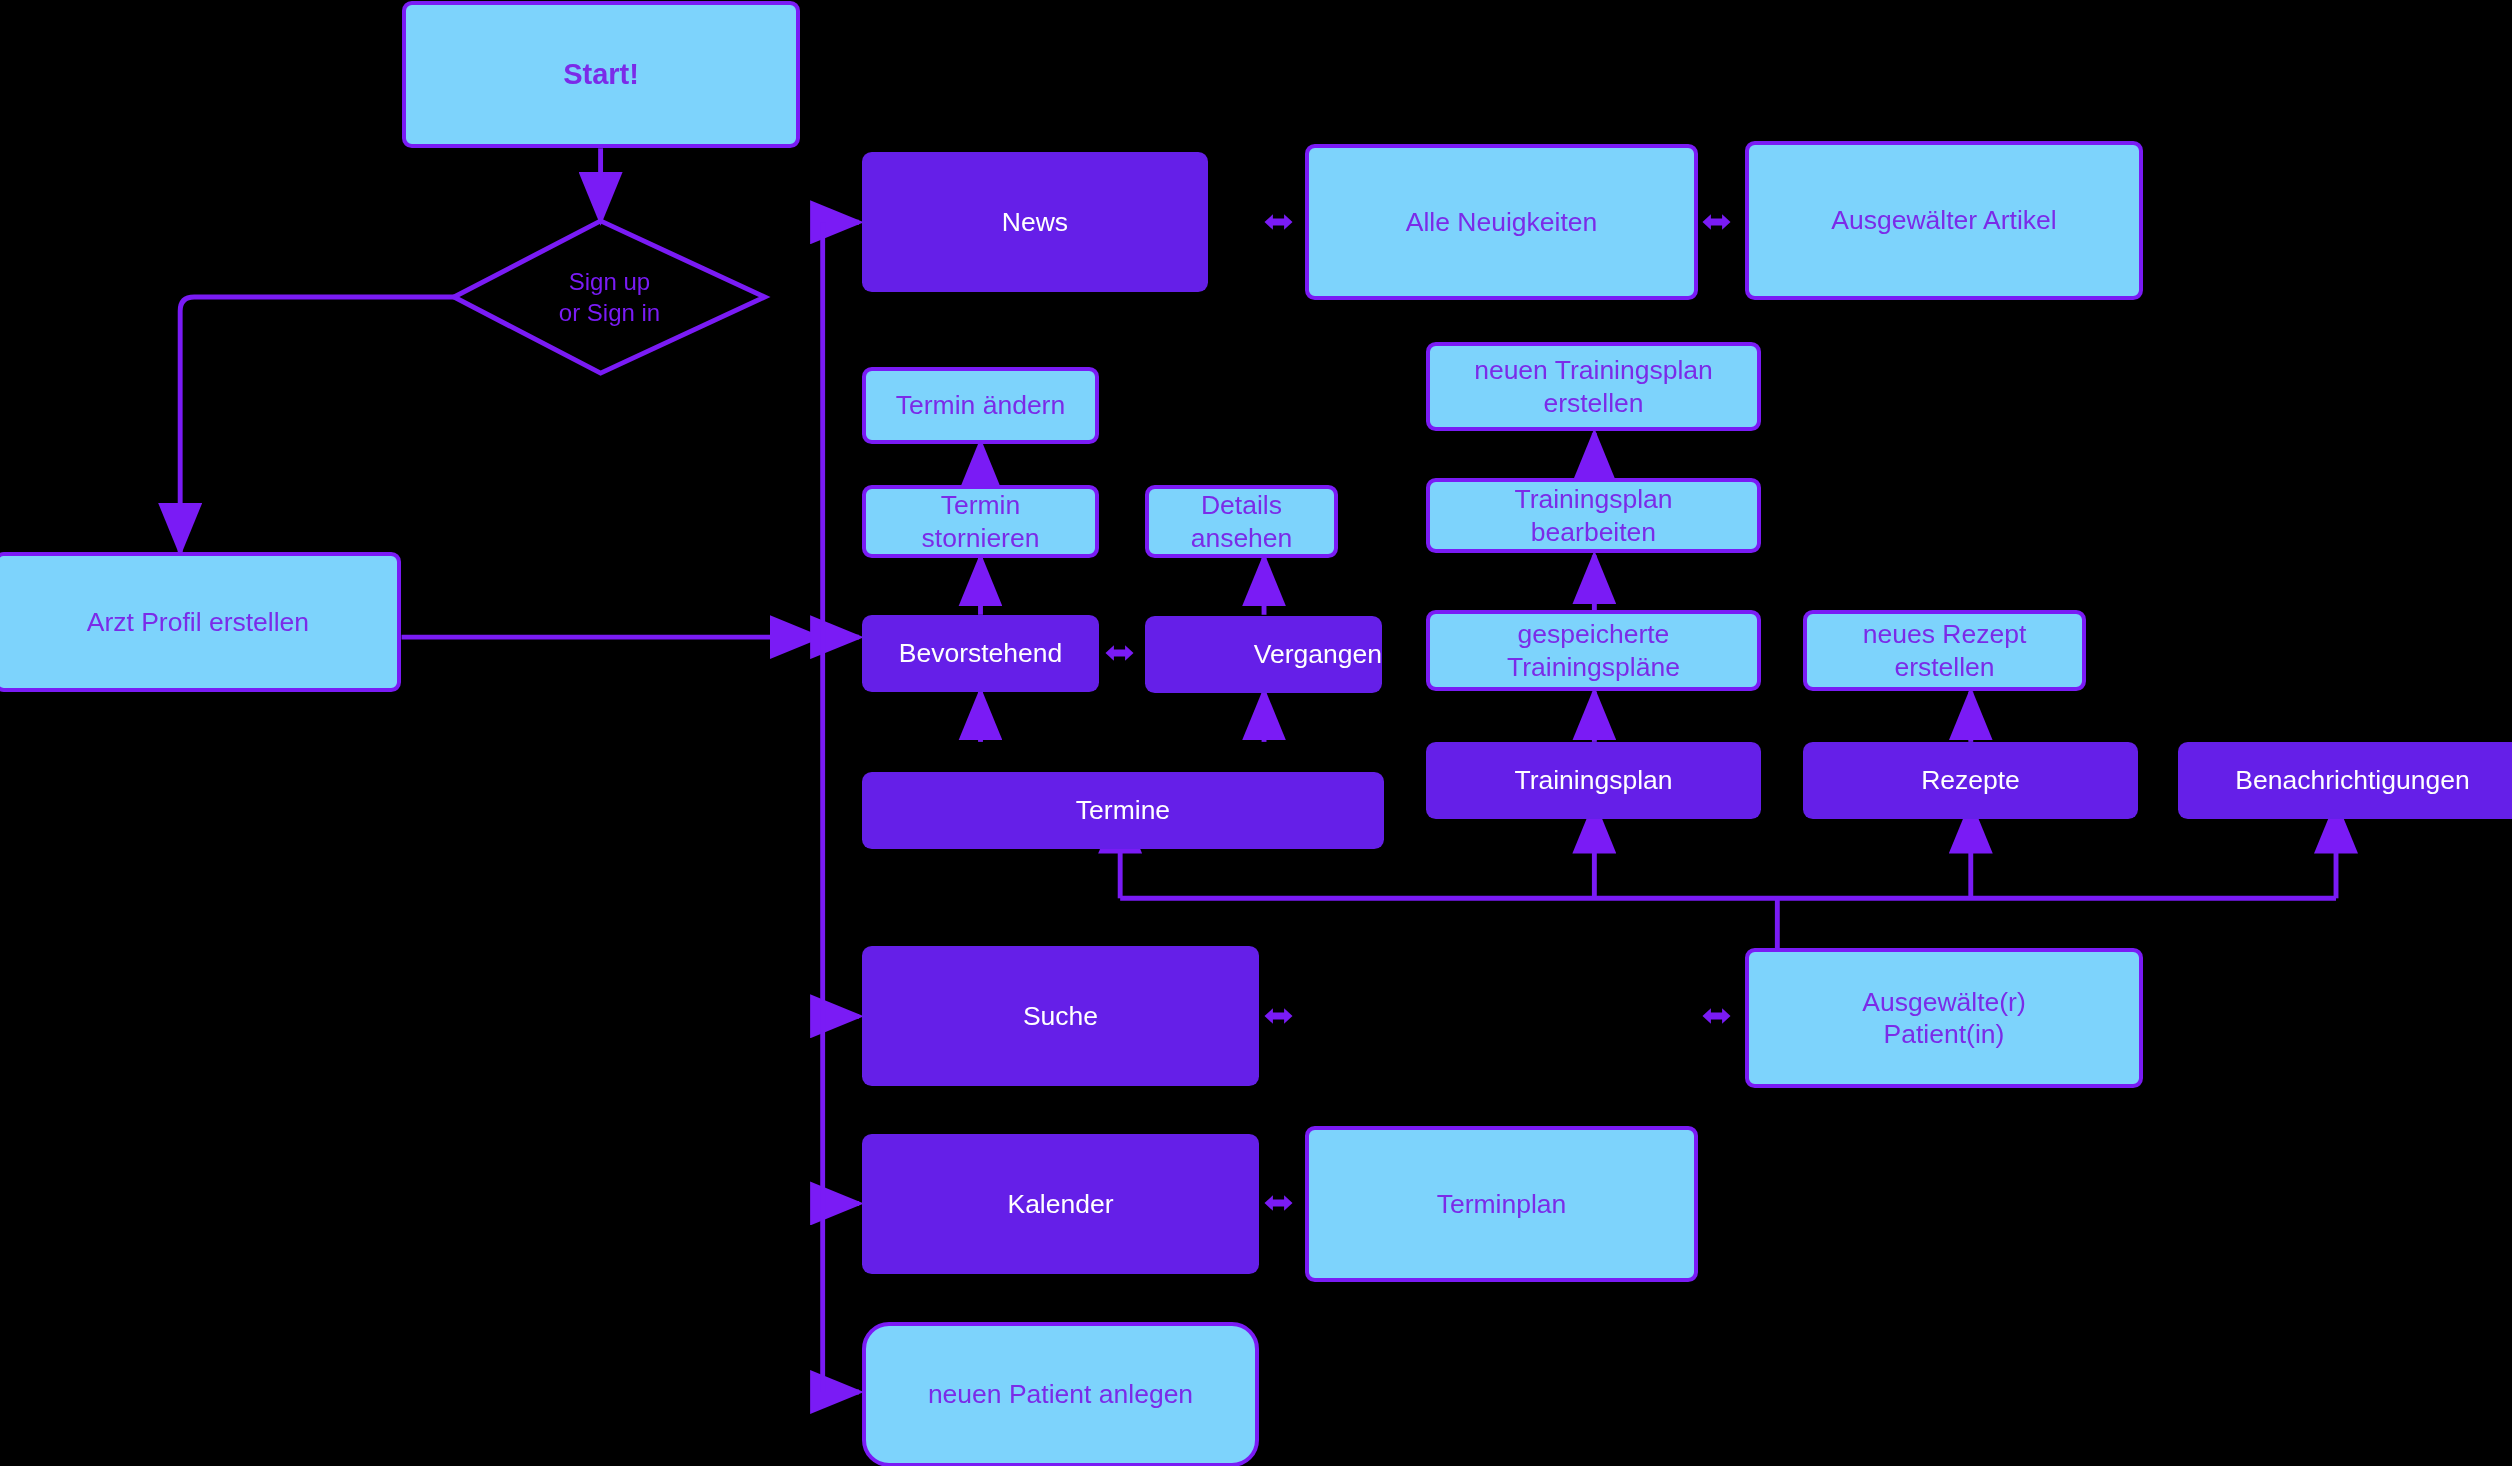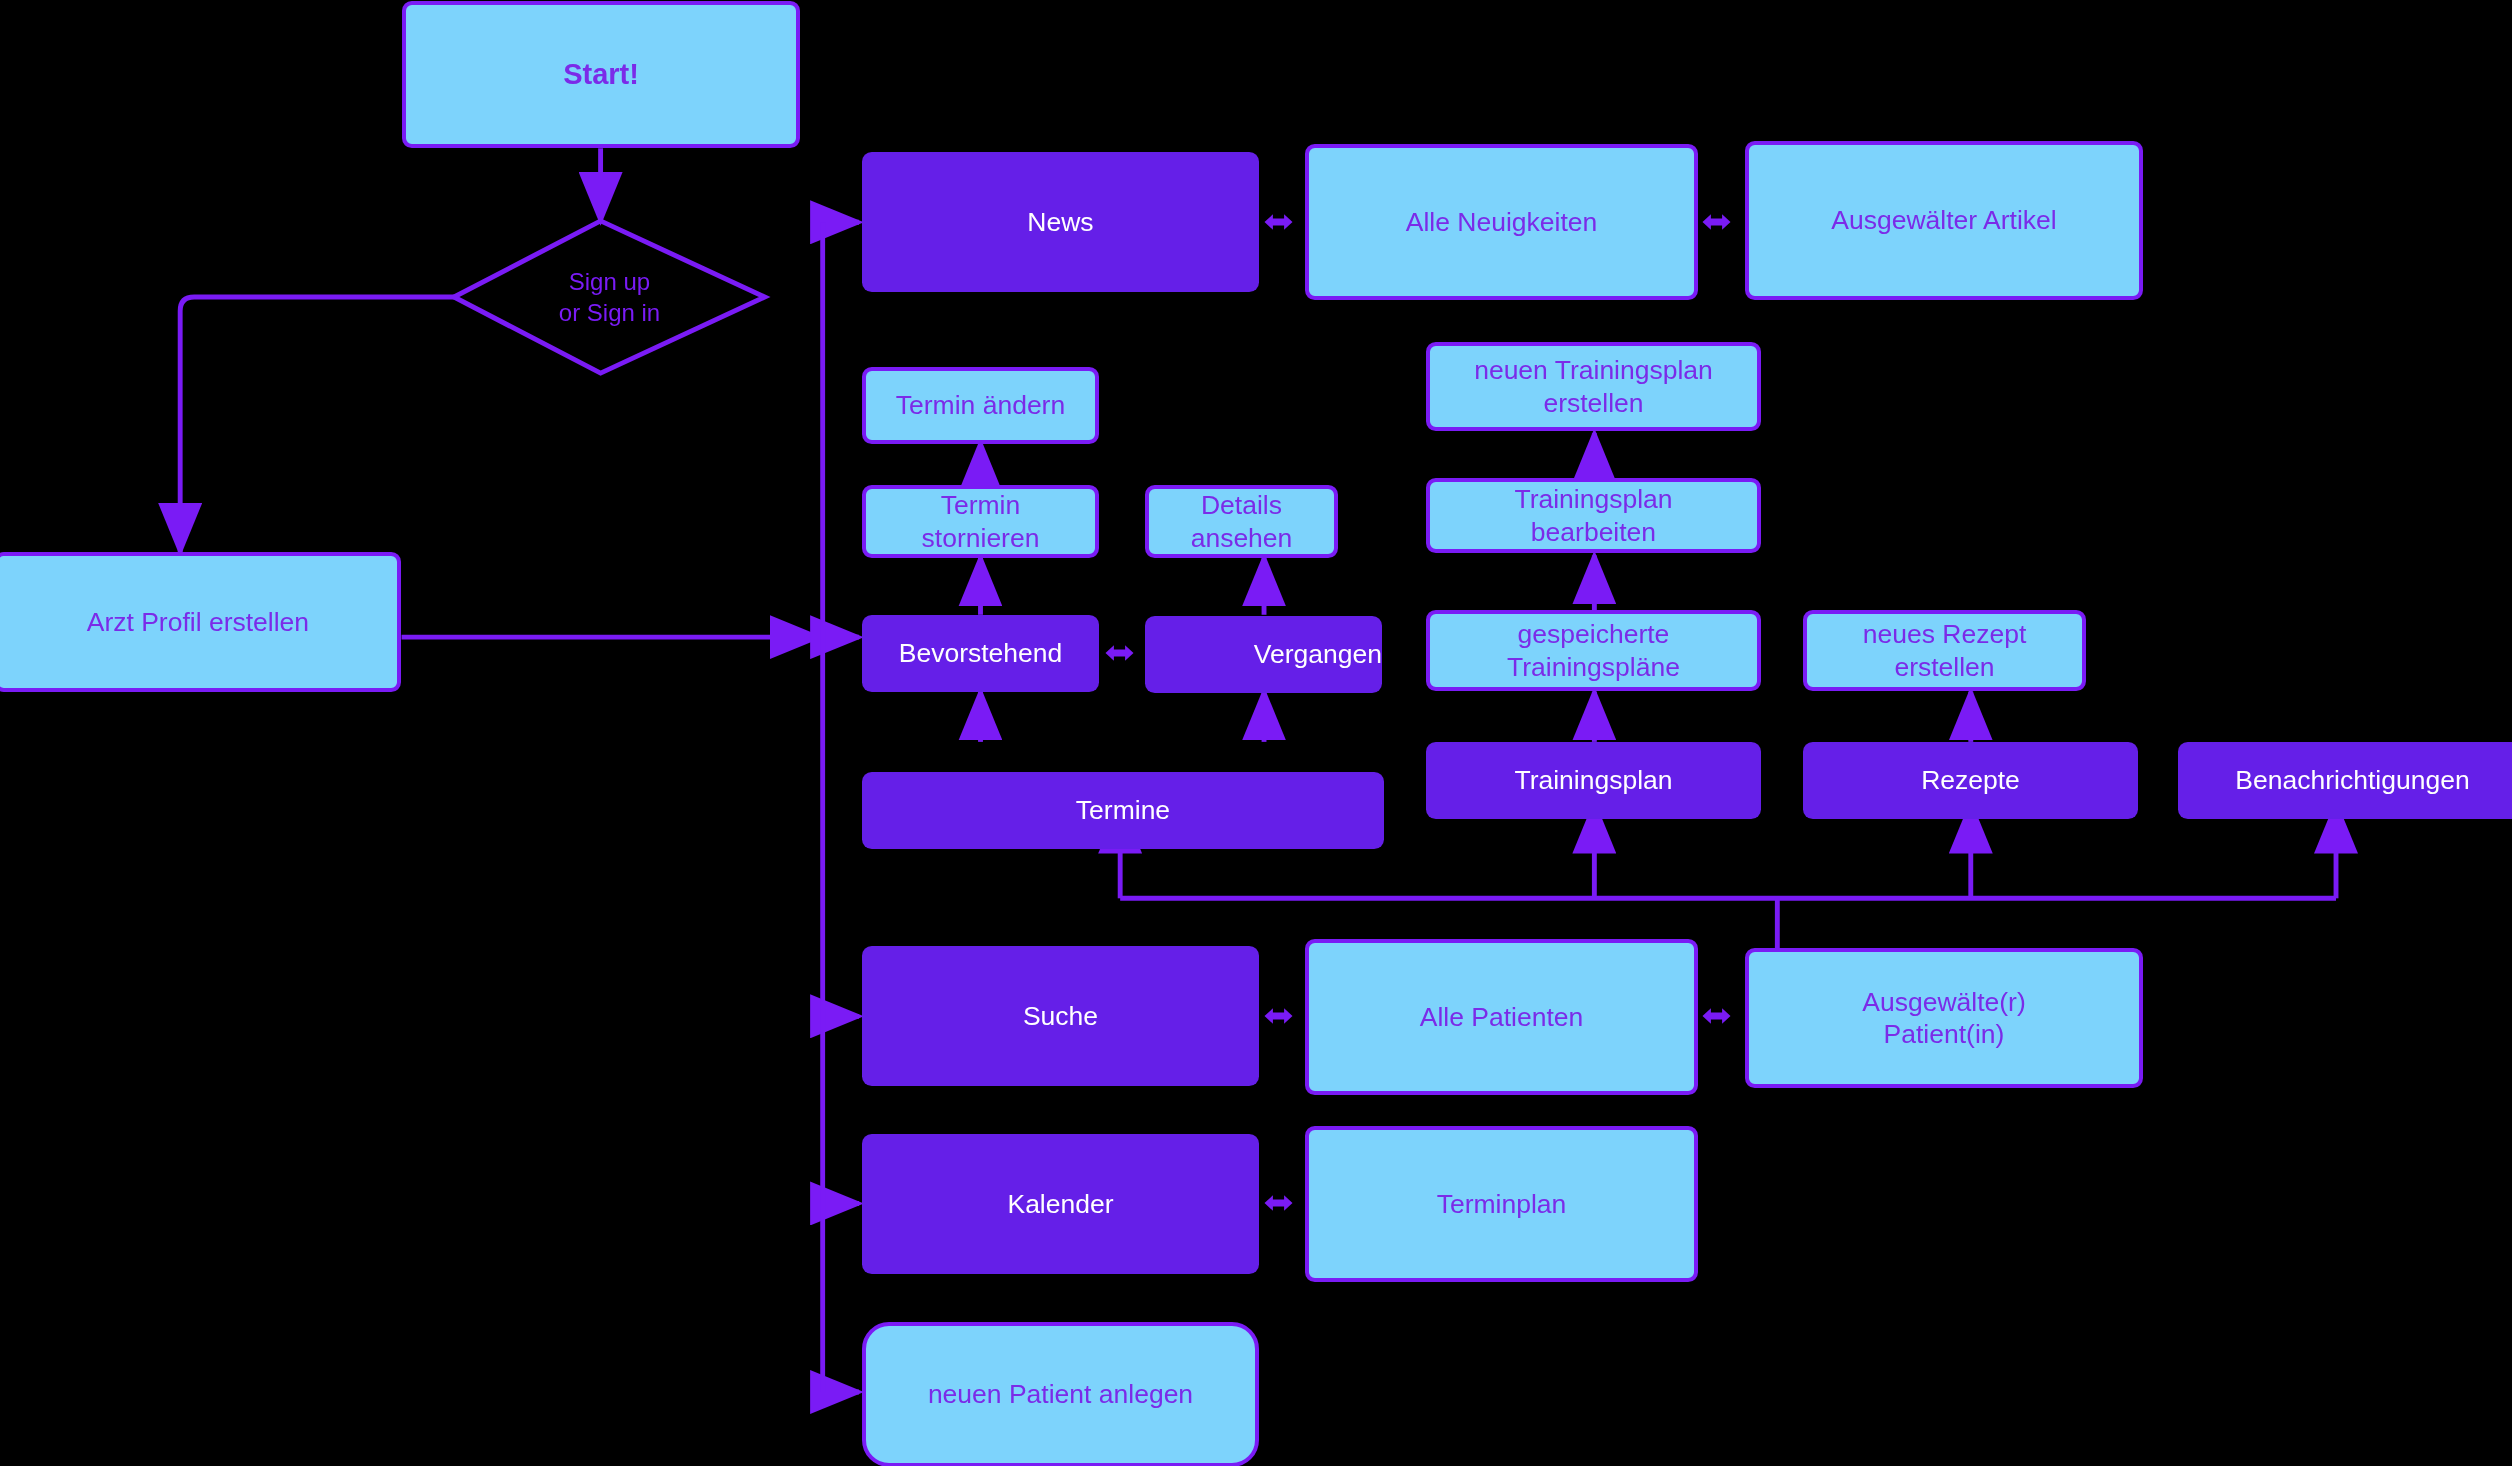--- a/index.html
+++ b/index.html
@@ -80,21 +80,21 @@
     <div>
       <div>Sign up</div>
       <div>or Sign in</div>
     </div>
   </div>
 
   <div class="node outline" style="left:-5.6px;top:552px;width:407px;height:140px;">
     <span>Arzt Profil erstellen</span>
   </div>
 
-  <div class="node filled" style="left:862px;top:152px;width:397px;height:140px;">
+  <div class="node filled" style="left:862px;top:152px;width:346px;height:140px;">
     <span>News</span>
   </div>
   <svg class="arrow2" style="left:1263px;top:208px;" viewBox="0 0 44 40">
     <path d="M2,20 L14,9 L14,15 L30,15 L30,9 L42,20 L30,31 L30,25 L14,25 L14,31 Z" fill="#7a1bf5"></path>
   </svg>
   <div class="node outline" style="left:1305px;top:144px;width:393px;height:156px;">
     <span>Alle Neuigkeiten</span>
   </div>
   <svg class="arrow2" style="left:1701px;top:208px;" viewBox="0 0 44 40">
     <path d="M2,20 L14,9 L14,15 L30,15 L30,9 L42,20 L30,31 L30,25 L14,25 L14,31 Z" fill="#7a1bf5"></path>
@@ -153,23 +153,20 @@
   <div class="node filled" style="left:2178px;top:742px;width:349px;height:77px;">
     <span>Benachrichtigungen</span>
   </div>
 
   <div class="node filled" style="left:862px;top:946px;width:397px;height:140px;">
     <span>Suche</span>
   </div>
   <svg class="arrow2" style="left:1263px;top:1002px;" viewBox="0 0 44 40">
     <path d="M2,20 L14,9 L14,15 L30,15 L30,9 L42,20 L30,31 L30,25 L14,25 L14,31 Z" fill="#7a1bf5"></path>
   </svg>
-  <div class="node outline" style="left:1305px;top:939px;width:393px;height:156px;">
-    <span>Alle Patienten</span>
-  </div>
   <svg class="arrow2" style="left:1701px;top:1002px;" viewBox="0 0 44 40">
     <path d="M2,20 L14,9 L14,15 L30,15 L30,9 L42,20 L30,31 L30,25 L14,25 L14,31 Z" fill="#7a1bf5"></path>
   </svg>
   <div class="node outline" style="left:1745px;top:948px;width:398px;height:140px;white-space:pre-line;">
     <span>Ausgewälte(r)
 Patient(in)</span>
   </div>
 
   <div class="node filled" style="left:862px;top:1134px;width:397px;height:140px;">
     <span>Kalender</span>

